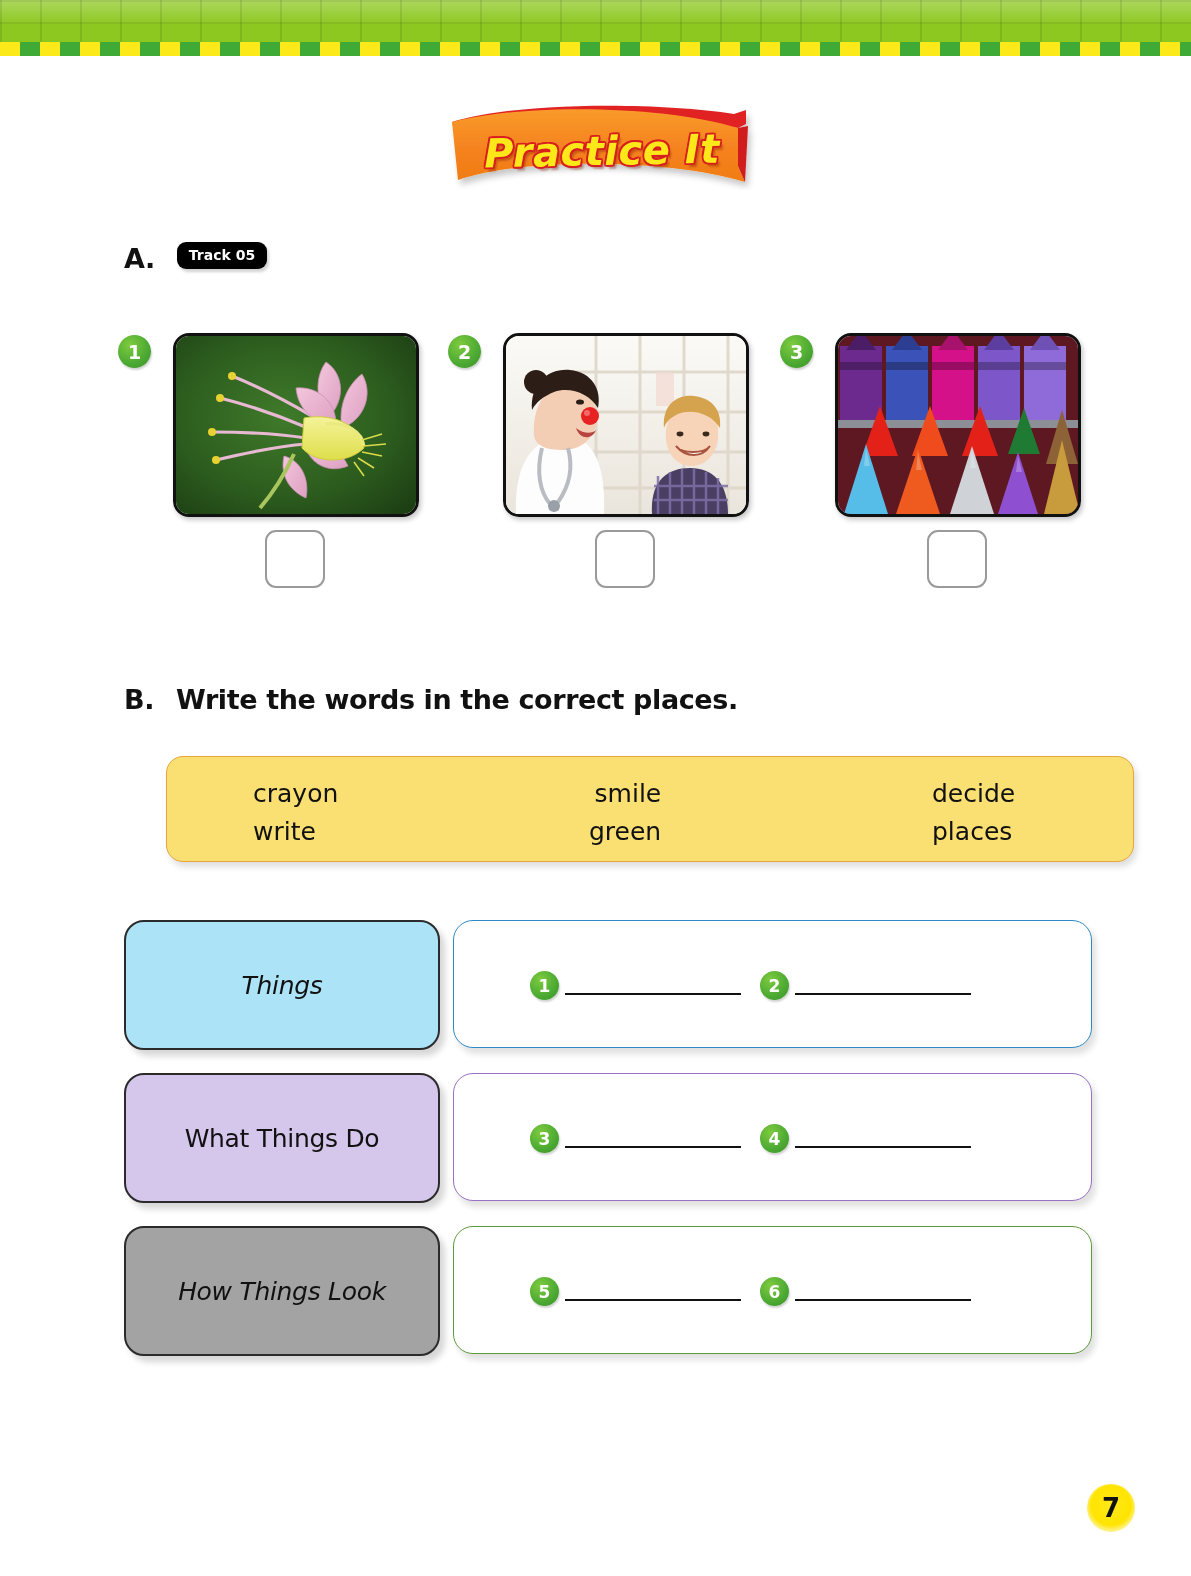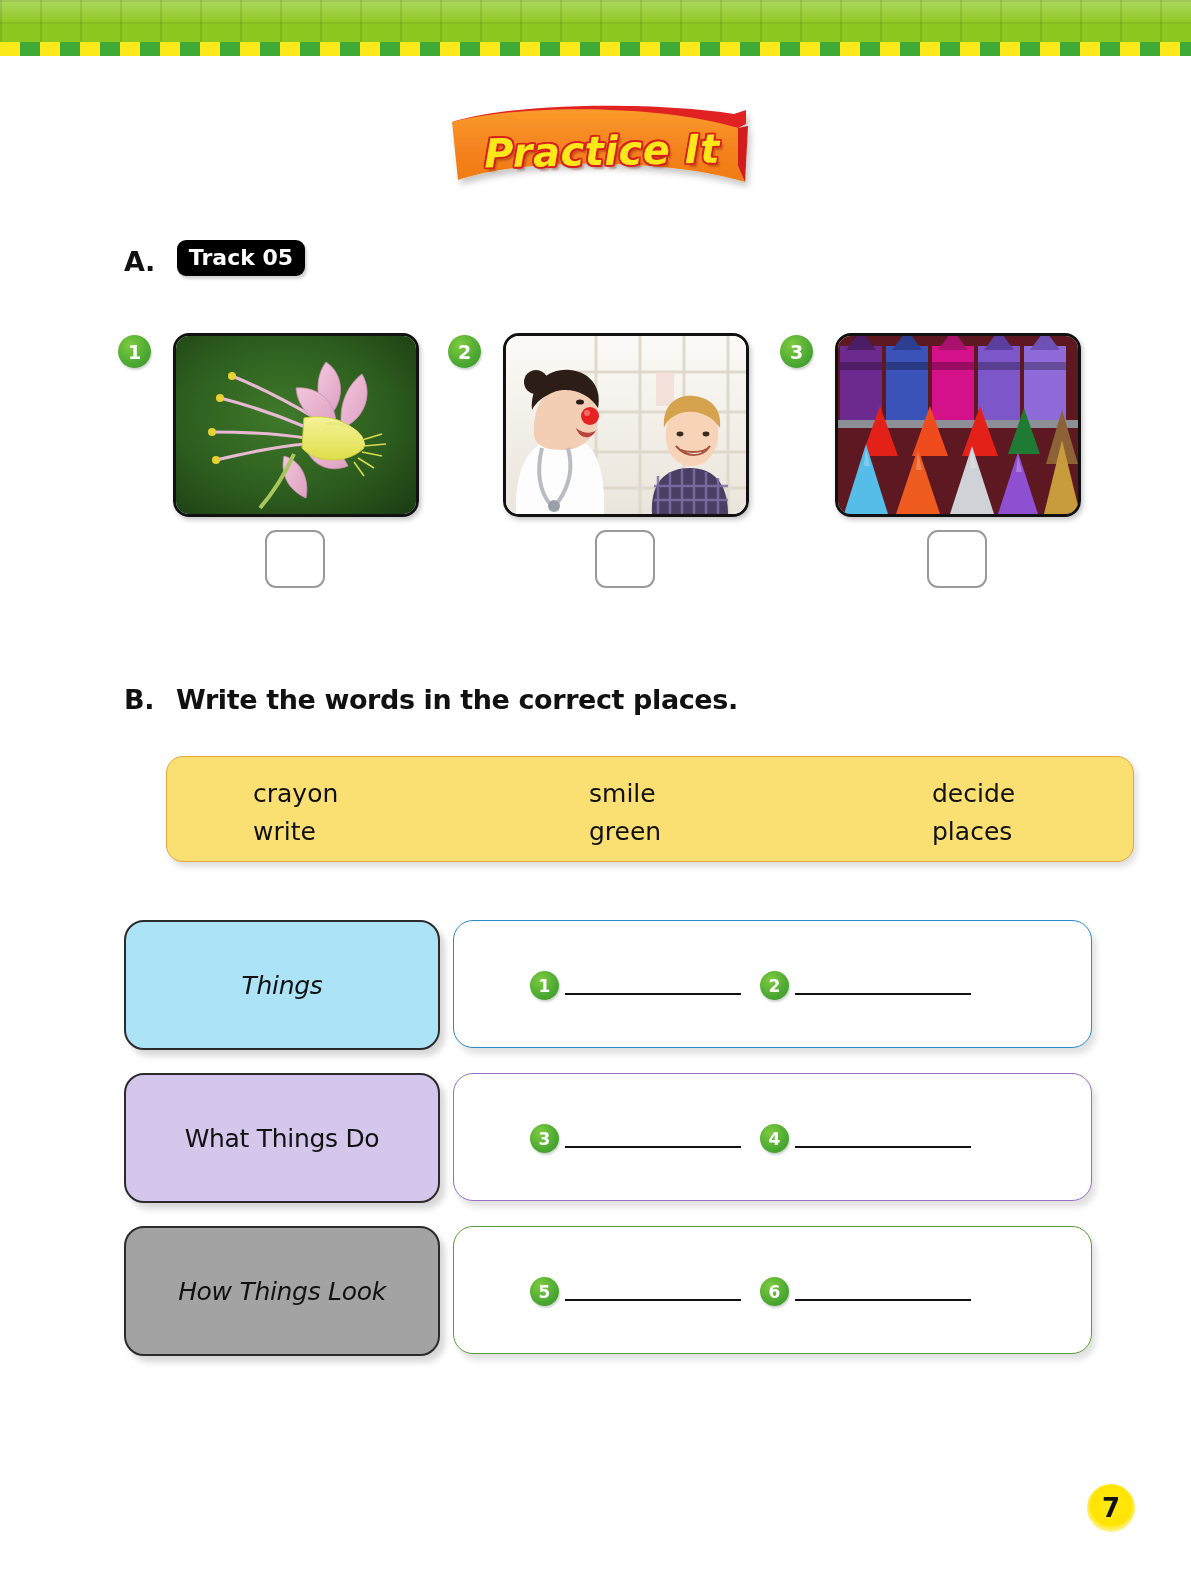--- a/index.html
+++ b/index.html
@@ -85,21 +85,21 @@
     align-items: center;
     gap: 14px;
     letter-spacing: -0.4px;
   }
   .sect-letter { margin-right: 8px; }
   .track-badge {
     display: inline-block;
     background: #000000;
     color: #ffffff;
     border-radius: 9px;
-    font-size: 22px;
+    font-size: 14px;
     font-weight: bold;
     padding: 5px 12px 6px 12px;
     letter-spacing: 0px;
     box-shadow: 2px 3px 3px rgba(0,0,0,0.18);
     position: relative;
     top: -3px;
   }
 
   
   .pic-row {
@@ -435,21 +435,21 @@
 <div class="sect-head" style="left:124px; top:684px;">
   <span class="sect-letter">B.</span>
   <span>Write the words in the correct places.</span>
 </div>
 
 <div class="wordbank">
   <div class="wb-col" style="left:86px;">
     <div>crayon</div>
     <div>write</div>
   </div>
-  <div class="wb-col" style="left:422px;">
+  <div class="wb-col" style="left:422px;text-align:right;">
     <div>smile</div>
     <div>green</div>
   </div>
   <div class="wb-col" style="left:765px;">
     <div>decide</div>
     <div>places</div>
   </div>
 </div>
 
 <div class="cat-row" style="top:920px;">

